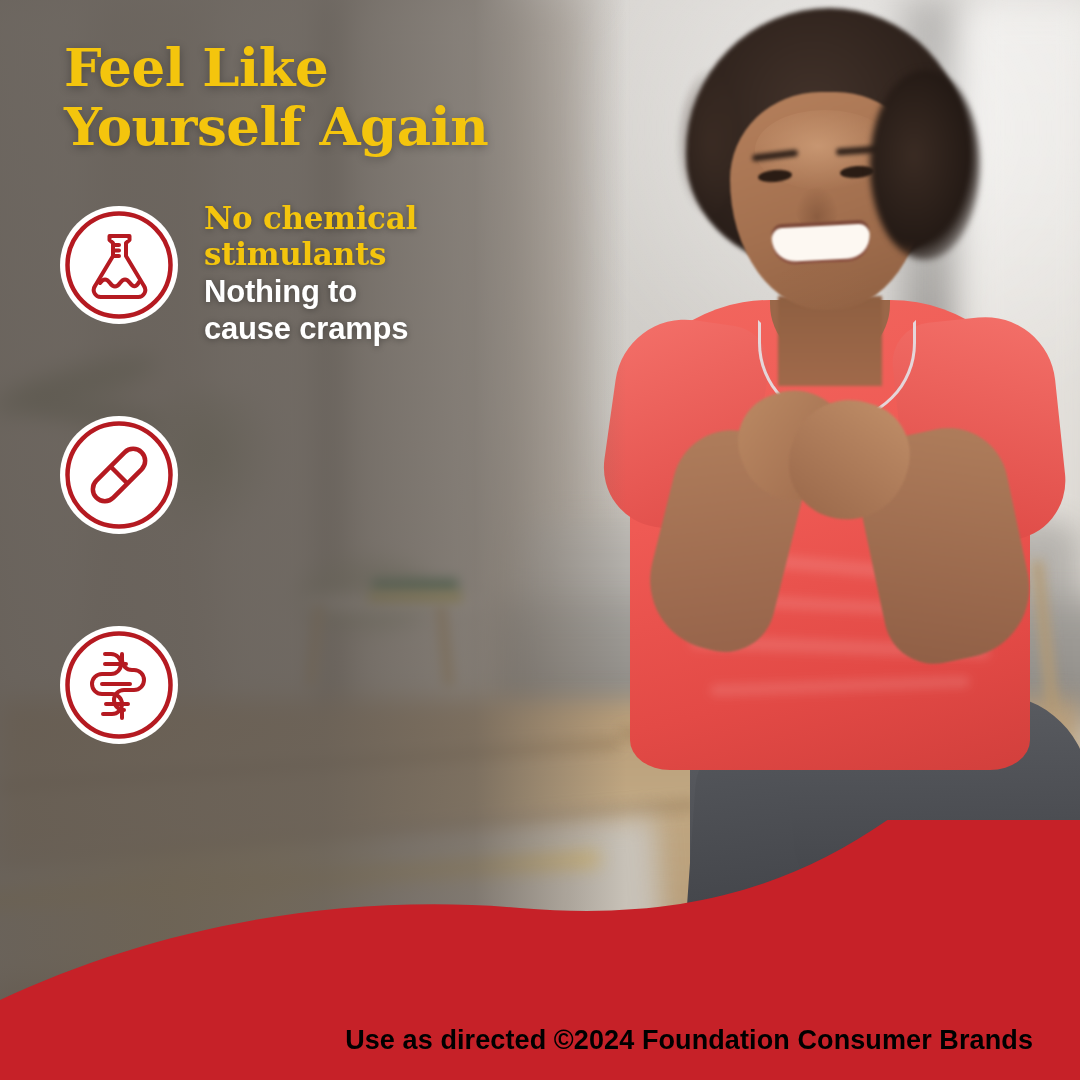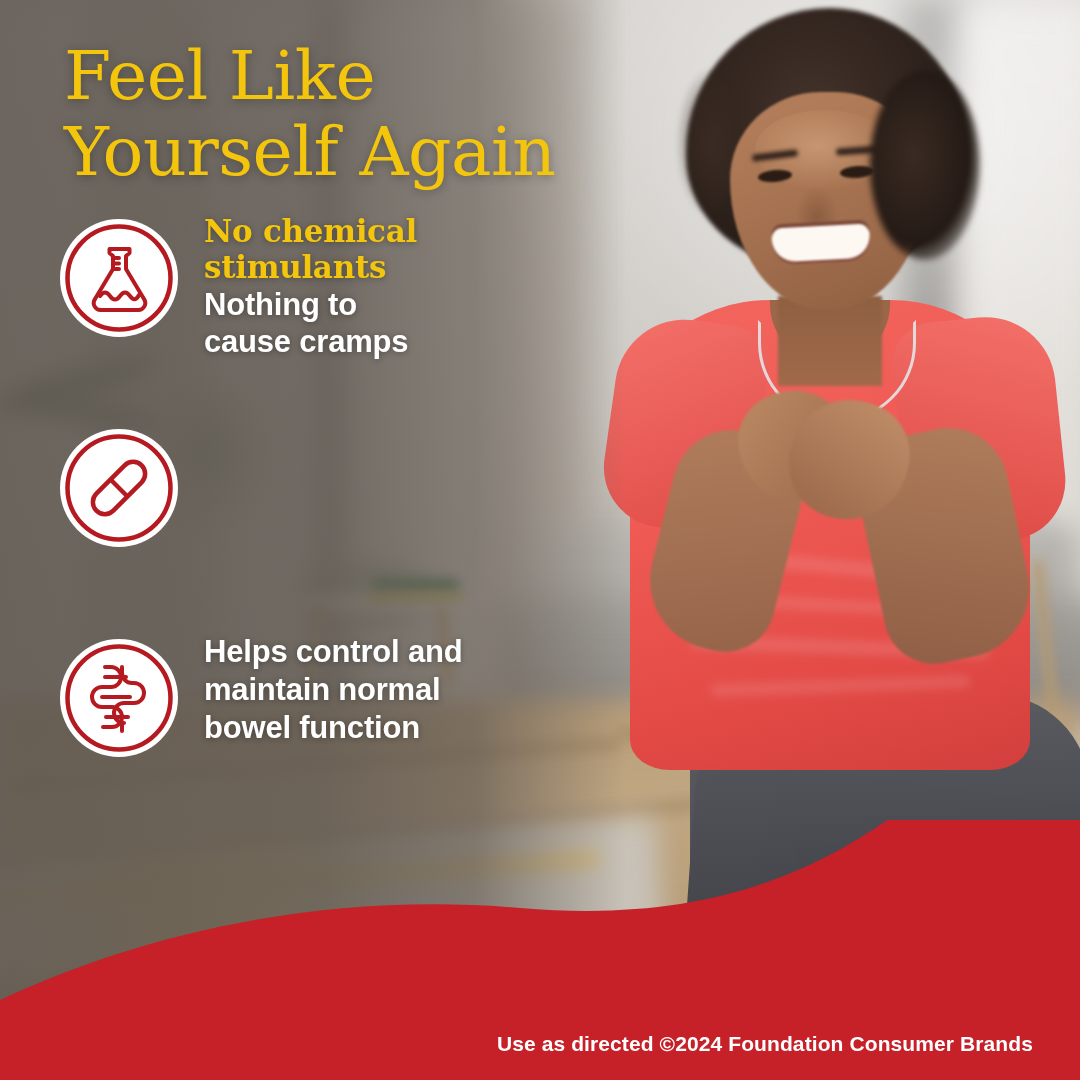--- a/index.html
+++ b/index.html
@@ -226,28 +226,28 @@
   
   .wave{position:absolute;left:0;right:0;bottom:0;height:260px;}
   .wave svg{display:block;width:100%;height:100%;}
 
   
   .content{position:absolute;inset:0;}
 
   .headline{
     position:absolute;left:64px;top:38px;width:640px;
     font-family:"DejaVu Serif", serif;
-    font-weight:normal;
-    font-size:68px;line-height:1.12;
+    font-weight:bold;
+    font-size:53px;line-height:1.12;
     color:#F4C50D;
     letter-spacing:-.5px;
     text-shadow:0 2px 10px rgba(0,0,0,.30);
   }
 
-  .bullets{position:absolute;left:60px;top:213px;width:520px;}
+  .bullets{position:absolute;left:60px;top:200px;width:520px;}
   .bullet{position:relative;display:flex;align-items:flex-start;}
   .b1{margin-bottom:0;height:210px;}
   .b2{height:210px;}
   .b3{height:220px;}
 
   .badge{
     flex:0 0 auto;
     width:118px;height:118px;border-radius:50%;
     background:#ffffff;
     box-shadow:0 0 0 0 rgba(0,0,0,0);
@@ -273,22 +273,22 @@
     color:#ffffff;
     letter-spacing:-.2px;
     text-shadow:0 1px 6px rgba(0,0,0,.35);
     white-space:pre-line;
   }
 
   .footer-note{
     position:absolute;right:47px;bottom:24px;
     font-family:"Liberation Sans", sans-serif;
     font-weight:bold;
-    font-size:21px;
-    color:#ffffff;
+    font-size:27px;
+    color:#000000;
     letter-spacing:.1px;
     text-align:right;
   }
 </style>
 </head>
 <body>
 
 <div class="ad">
 
   <div class="photo">
@@ -423,23 +423,20 @@
                        a10,10 0 0 1 0,20 L43,88"></path>
               <path d="M62,28 L62,34
                        a10,10 0 0 0 10,10 L74,44
                        a10,10 0 0 1 0,20 L64,64
                        a10,10 0 0 0 0,20 L62,84 L62,92"></path>
               <path d="M45,38 L66,38 M42,58 L70,58 M46,78 L68,78"></path>
             </g>
           </svg>
         </div>
         <div class="btext">
-          <div class="bbody">Helps control and
-maintain normal
-bowel function</div>
         </div>
       </div>
 
     </div>
 
     <div class="footer-note">Use as directed ©2024 Foundation Consumer Brands</div>
 
   </div>
 </div>
 

